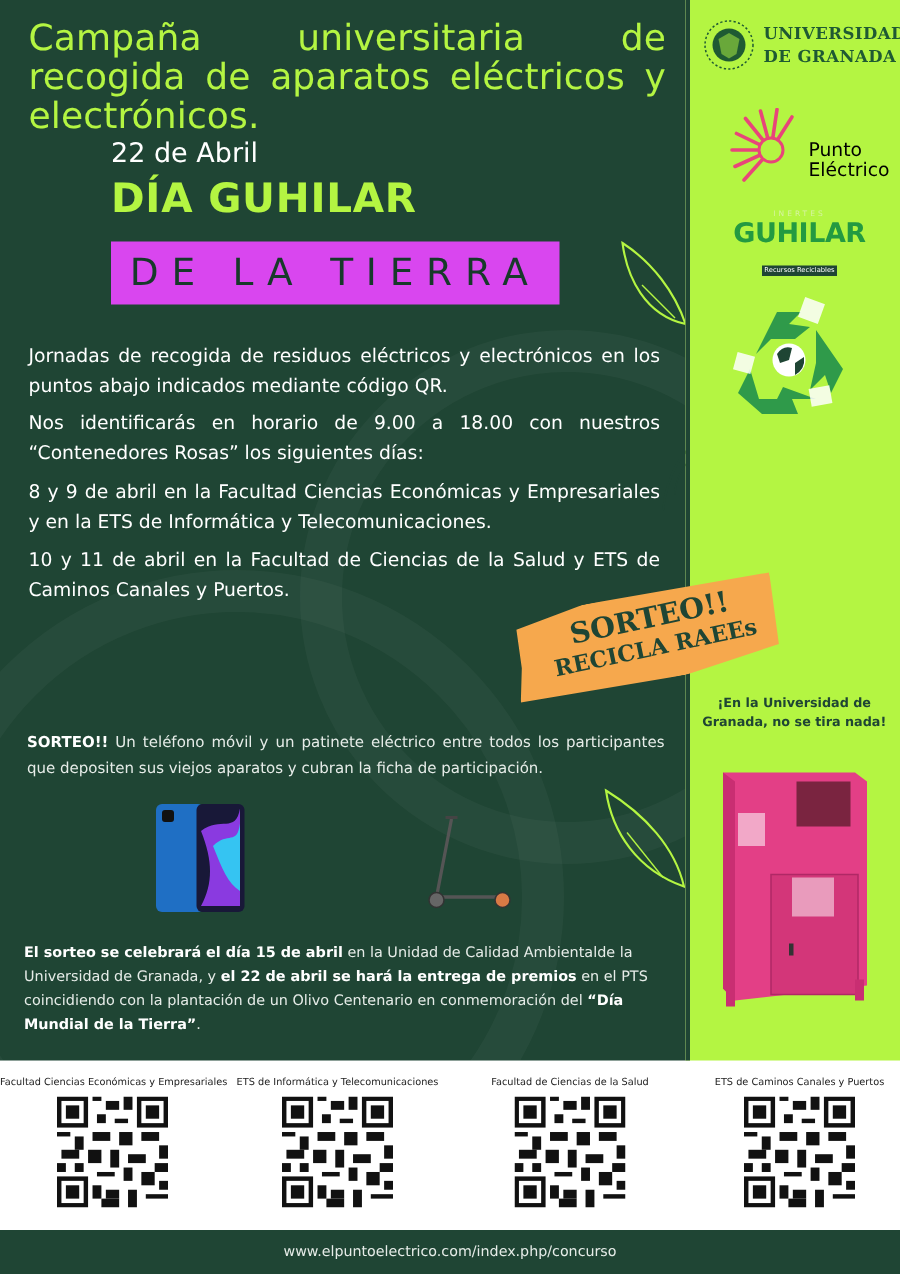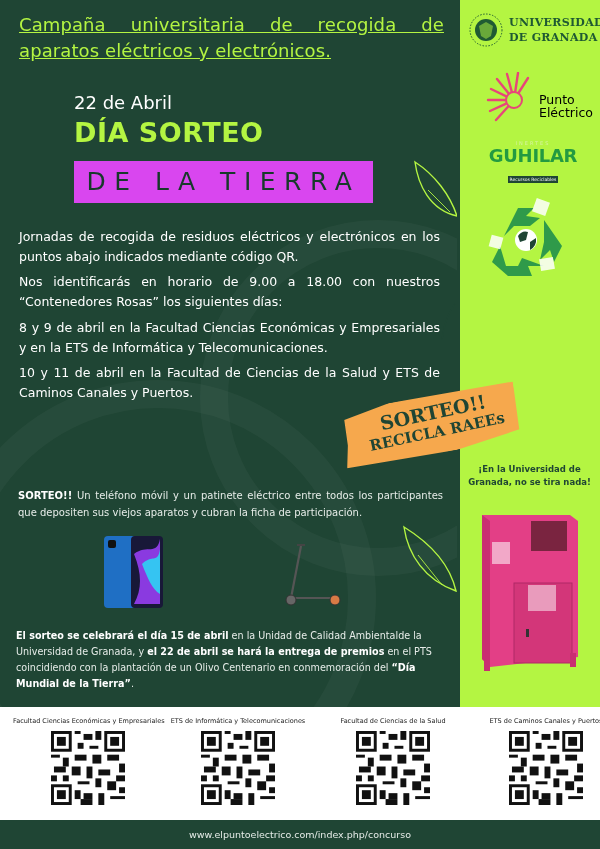--- a/index.html
+++ b/index.html
@@ -1,36 +1,36 @@
 <!DOCTYPE html>
 <html><head>
 <meta charset="utf-8">
 <style>
   html,body{margin:0;padding:0;}
   body{width:600px;height:849px;position:relative;overflow:hidden;background:#ffffff;font-family:"DejaVu Sans",sans-serif;}
   .main-panel{position:absolute;left:0;top:0;width:457px;height:707px;background:#1f4534;overflow:hidden;}
   .side-panel{position:absolute;left:457px;top:0;width:143px;height:707px;background:#b4f542;border-left:3px solid #1f4534;box-sizing:border-box;}
   .deco-circle{position:absolute;border:28px solid rgba(255,255,255,0.035);border-radius:50%;}
-  .headline{position:absolute;left:19px;top:12px;width:425px;color:#b4f542;font-size:18px;line-height:26px;text-align:justify;text-align-last:left;letter-spacing:0.1px;text-decoration:underline;}
+  .headline{position:absolute;left:19px;top:12px;width:425px;color:#b4f542;font-size:24px;line-height:26px;text-align:justify;text-align-last:left;letter-spacing:0.1px;}
   .date{position:absolute;left:74px;top:92px;color:#fff;font-size:18px;}
   .title-1{position:absolute;left:74px;top:117px;color:#b4f542;font-weight:bold;font-size:27px;letter-spacing:0.5px;}
   .title-2-box{position:absolute;left:74px;top:161px;width:299px;height:42px;background:#d946ef;}
   .title-2{display:block;color:#173a2a;font-size:25px;line-height:42px;letter-spacing:8.5px;text-align:center;}
   .para{position:absolute;left:19px;width:421px;color:#ffffff;font-size:12.5px;line-height:20px;text-align:justify;text-align-last:left;}
   .banner{position:absolute;left:340px;top:395px;width:180px;height:60px;background:#f6a84d;transform:rotate(-12deg);clip-path:polygon(4% 12%,30% 0%,100% 8%,98% 88%,62% 100%,0% 92%,3% 55%);}
   .banner-text{position:absolute;left:360px;top:402px;width:150px;text-align:center;transform:rotate(-12deg);color:#1f4534;font-family:"DejaVu Serif",serif;font-weight:bold;line-height:20px;}
   .banner-text .l1{font-size:19px;display:block;}
   .banner-text .l2{font-size:15px;display:block;}
   .sorteo-note{position:absolute;left:18px;top:487px;width:425px;color:#e6ece8;font-size:10px;line-height:17px;text-align:justify;text-align-last:left;}
   .prize-phone{position:absolute;left:102px;top:534px;width:62px;height:76px;}
   .prize-scooter{position:absolute;left:283px;top:540px;width:62px;height:68px;}
   .final-note{position:absolute;left:16px;top:628px;width:425px;color:#e6ece8;font-size:9.6px;line-height:16px;}
   .final-note b{color:#fff;}
   .footer-bar{position:absolute;left:0;top:820px;width:600px;height:41px;background:#1f4534;color:#e6ece8;font-size:9.5px;text-align:center;line-height:29px;}
-  .qr-col{position:absolute;top:717px;width:150px;text-align:center;padding-left:13px;}
+  .qr-col{position:absolute;top:717px;width:150px;text-align:center;}
   .qr-label{font-size:6.5px;color:#222;margin-bottom:6px;white-space:nowrap;}
   .qr{width:74px;height:74px;margin:0 auto;}
   .ugr-logo{position:absolute;left:466px;top:12px;width:130px;height:36px;}
   .ugr-text{position:absolute;left:509px;top:15px;color:#1f5a33;font-family:"DejaVu Serif",serif;font-size:11px;font-weight:bold;line-height:15px;letter-spacing:0.3px;}
   .punto-logo{position:absolute;left:482px;top:72px;width:100px;height:55px;}
   .punto-text{position:absolute;left:539px;top:93px;color:#000000;font-size:12.5px;line-height:13px;}
   .guhilar{position:absolute;left:488px;top:140px;width:90px;text-align:center;}
   .guhilar .top{font-size:5px;color:#d6f3a0;letter-spacing:2px;}
   .guhilar .name{font-size:18px;font-weight:bold;color:#239a41;line-height:20px;letter-spacing:-0.3px;}
   .guhilar .sub{display:inline-block;font-size:4.5px;color:#fff;background:#1f4534;padding:1px 2px;}
@@ -42,21 +42,21 @@
 <body>
 
 <div class="main-panel">
   <div class="deco-circle" style="left:-60px;top:380px;width:380px;height:380px;"></div>
   <div class="deco-circle" style="left:200px;top:220px;width:300px;height:300px;"></div>
 </div>
 
 <div class="headline">Campaña universitaria de recogida de aparatos eléctricos y electrónicos.</div>
 
 <div class="date">22 de Abril</div>
-<div class="title-1">DÍA SORTEO</div>
+<div class="title-1">DÍA GUHILAR</div>
 <div class="title-2-box">
   <span class="title-2">DE LA TIERRA</span>
 </div>
 
 <svg style="position:absolute;left:410px;top:160px;" width="50" height="60" viewBox="0 0 50 60">
   <path d="M5 2 C 8 25, 20 50, 47 56 C 40 35, 25 15, 5 2 Z" fill="none" stroke="#b4f542" stroke-width="1.4"></path>
   <path d="M18 30 L 40 52" stroke="#b4f542" stroke-width="0.9" fill="none"></path>
 </svg>
 <svg style="position:absolute;left:440px;top:290px;" width="30" height="60" viewBox="0 0 30 60">
   <path d="M2 50 C 5 25, 15 10, 28 2" fill="none" stroke="#1f4534" stroke-width="1.4"></path>

